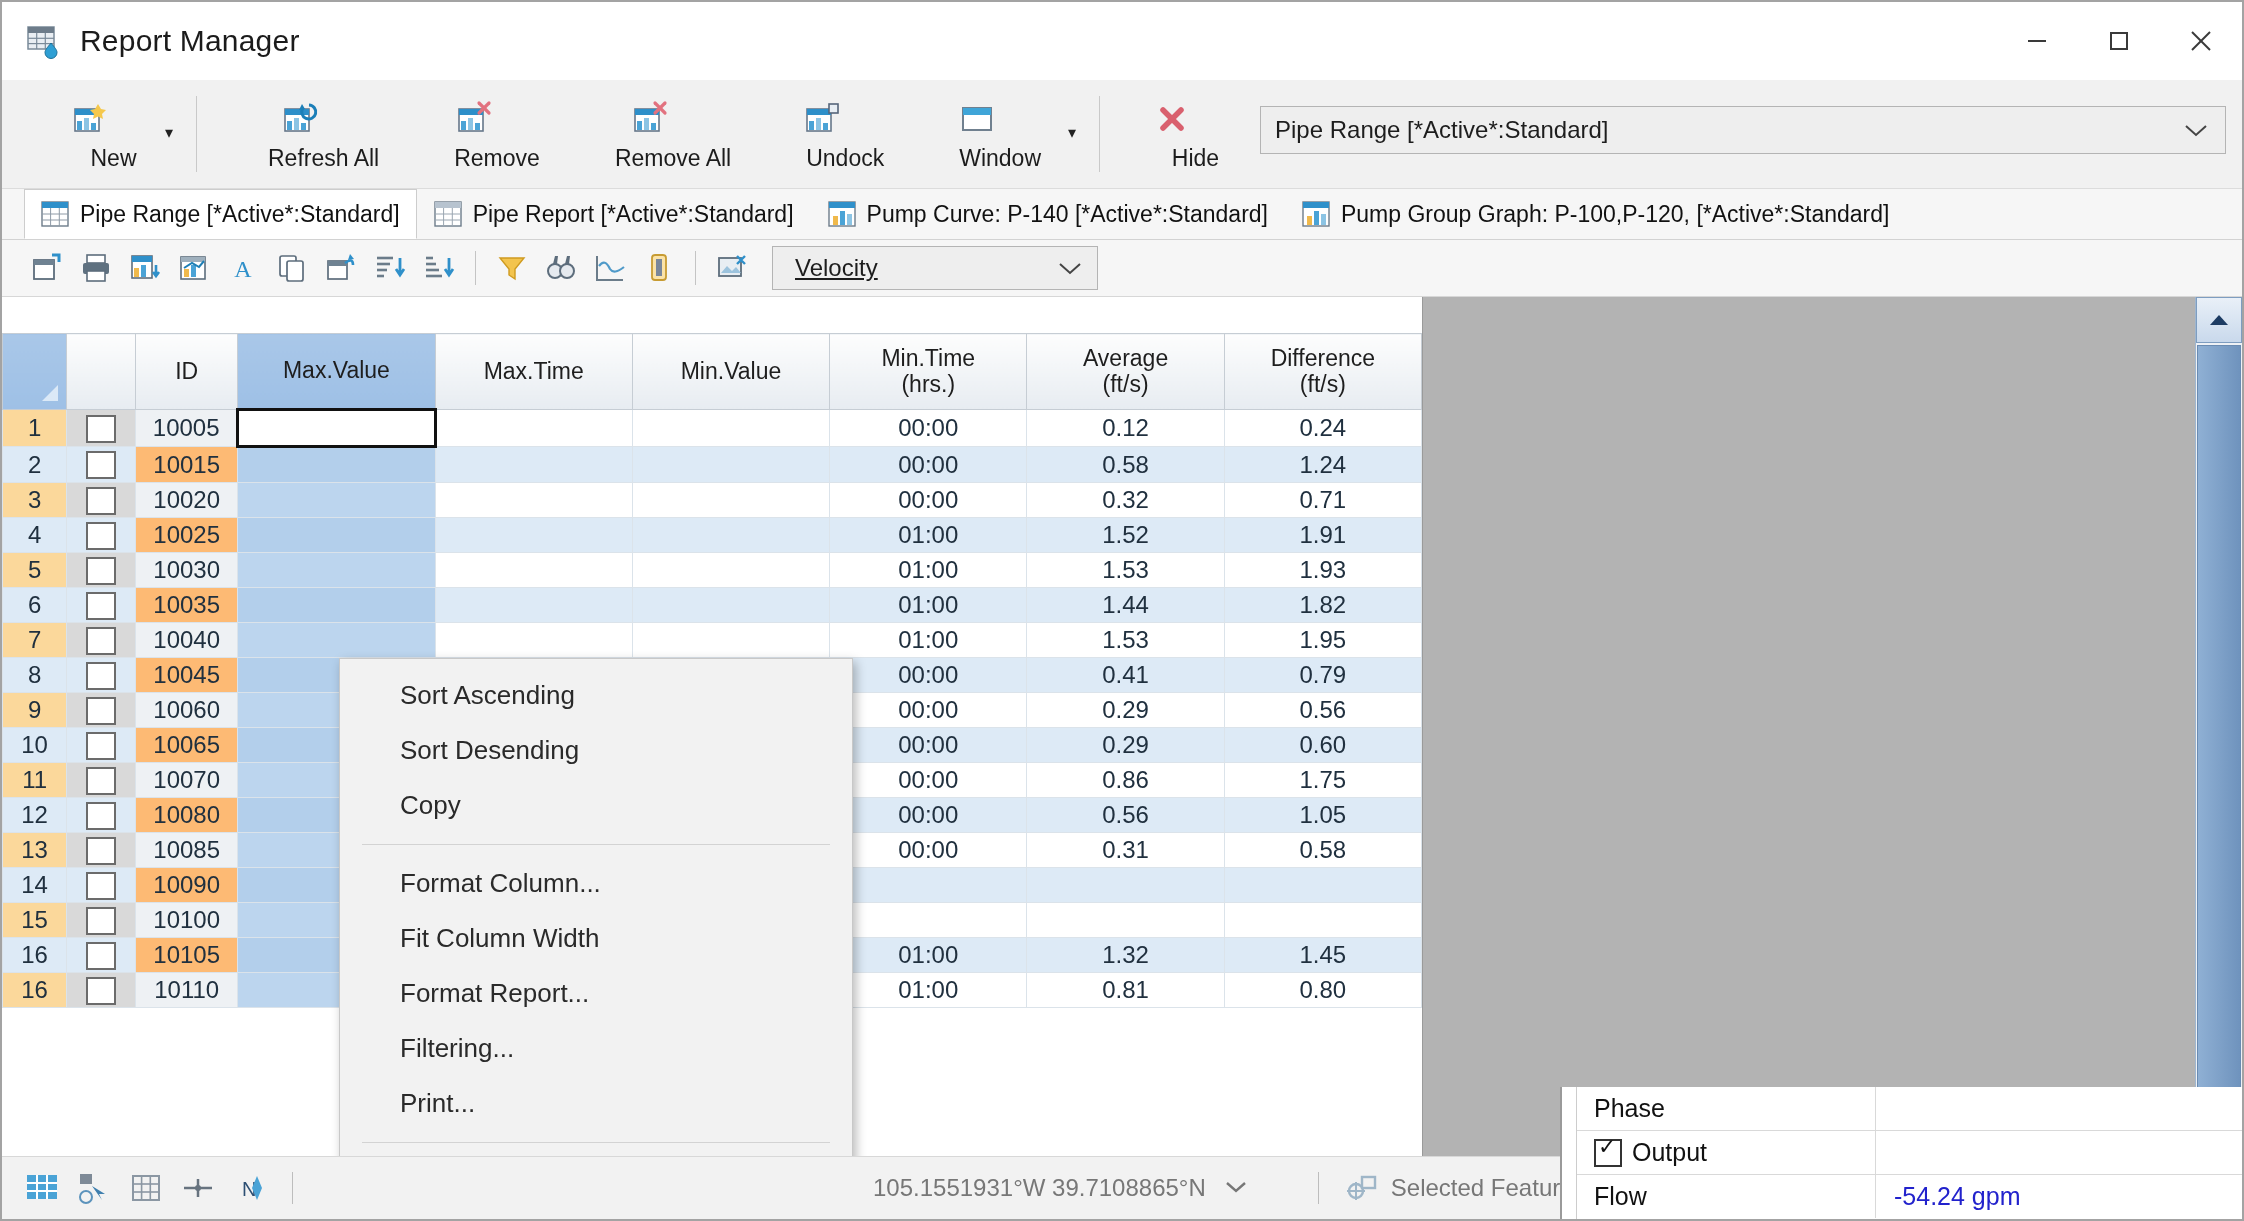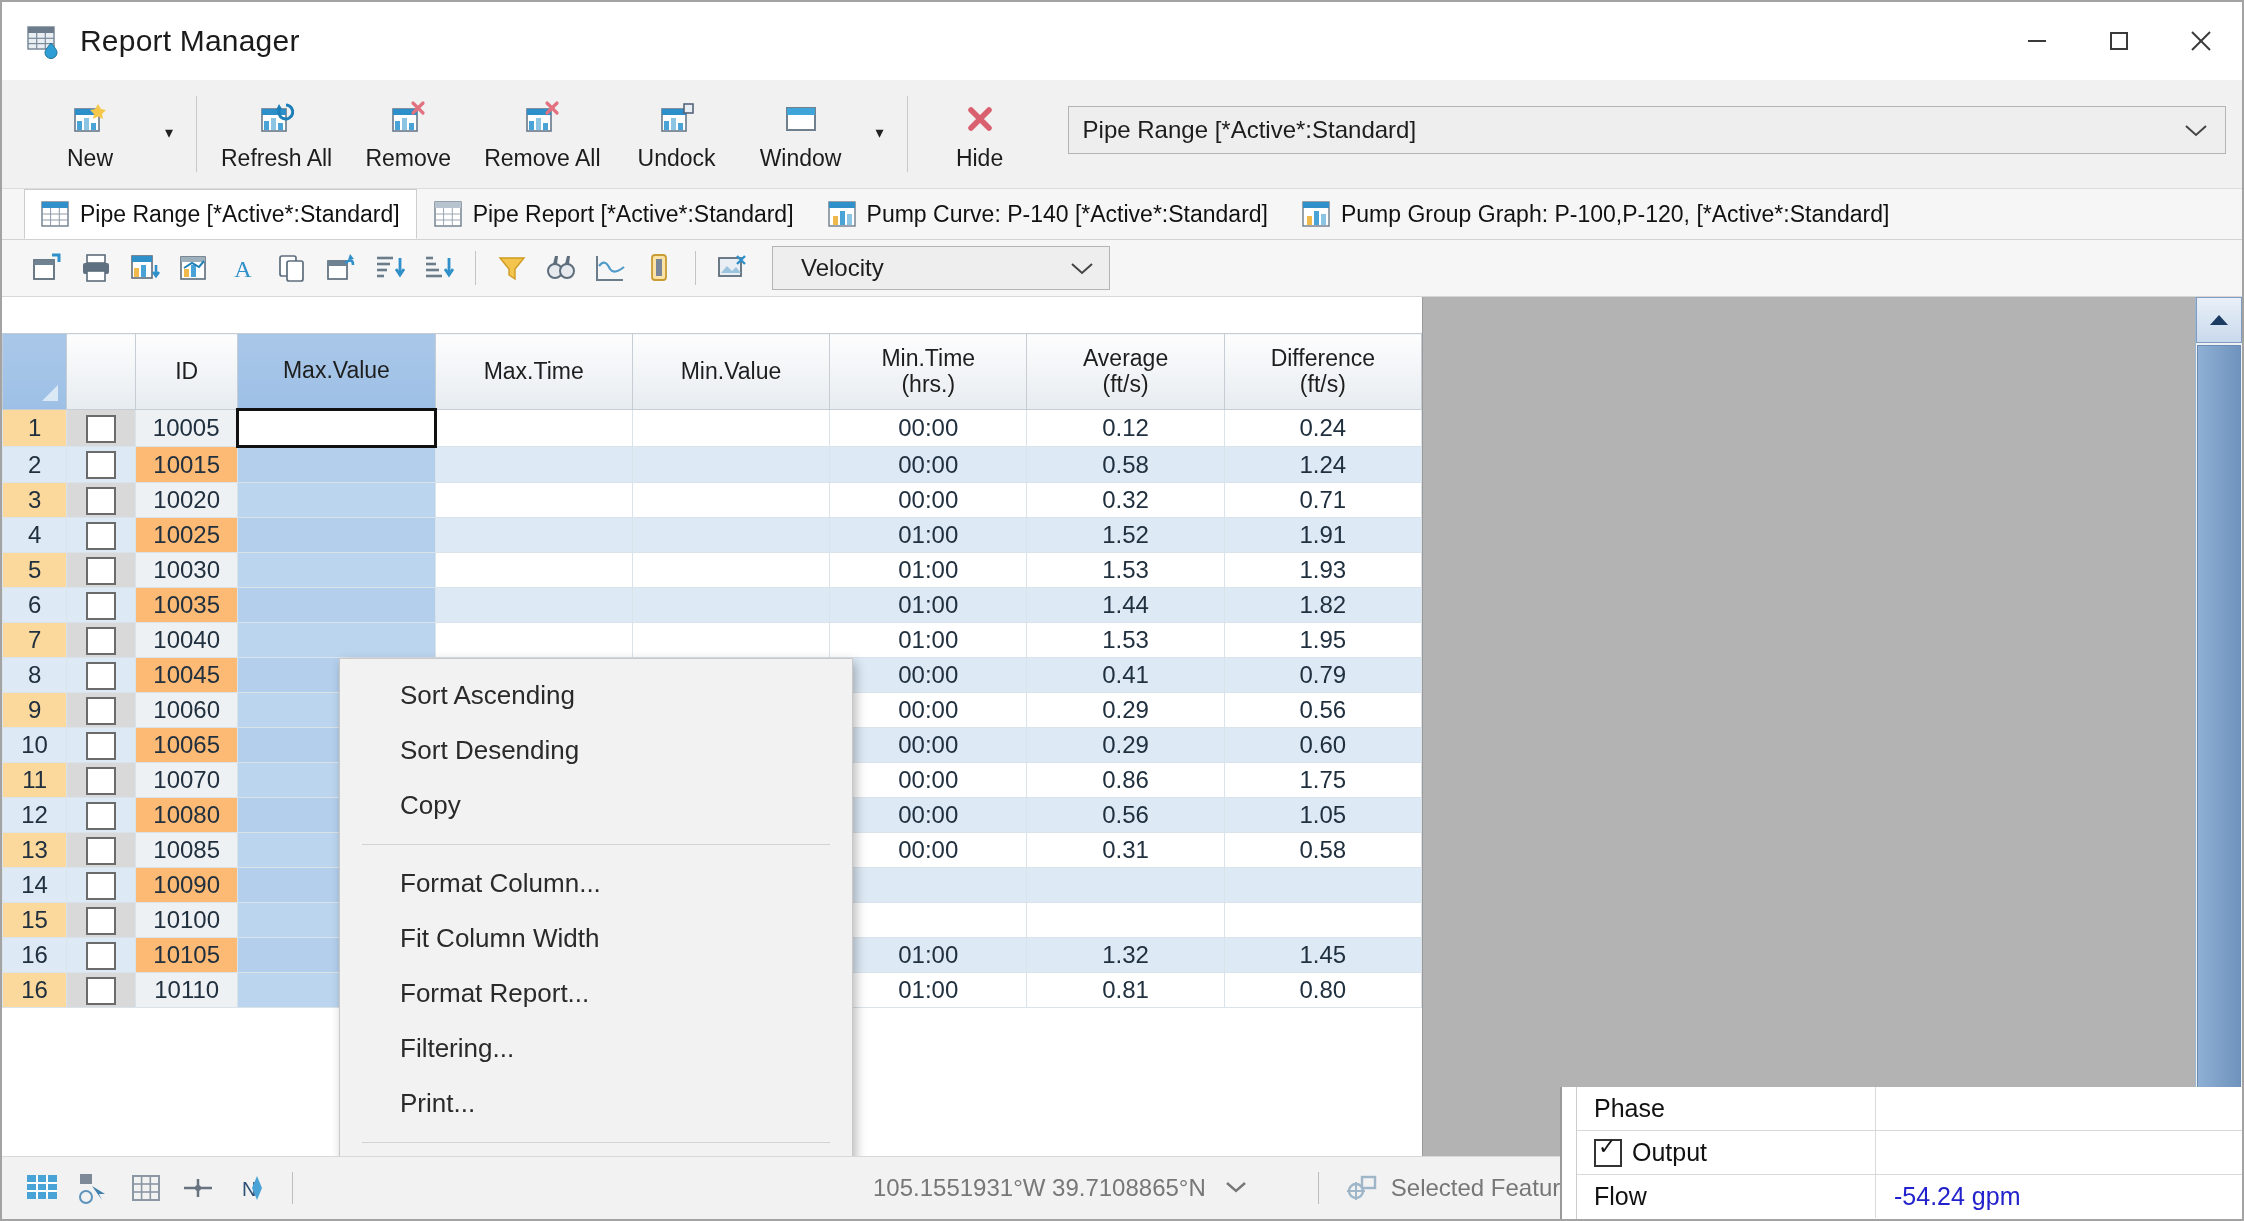--- a/index.html
+++ b/index.html
@@ -48,21 +48,21 @@
     border-bottom: 1px solid #dcdcdc;
     display: flex; align-items: stretch; padding-left: 26px;
     position: relative;
   }
   .rb-item {
     display: flex; flex-direction: column; align-items: center; justify-content: center;
     min-width: 96px; padding: 0 14px;
     font-size: 23px; color: #1c1c1c;
   }
   .rb-ico { height: 42px; display: flex; align-items: flex-end; justify-content: center; margin-bottom: 6px; }
-  .rb-label { white-space: nowrap; }
+  .rb-label { white-space: nowrap; margin-left: 47px; }
   .rb-caret {
     display: flex; align-items: center; justify-content: center;
     width: 34px; font-size: 16px; color: #222; padding-bottom: 4px;
   }
   .rb-sep { width: 1px; background: #c9c9c9; margin: 16px 10px 16px 10px; }
   .rb-combo {
     margin-left: 26px; margin-top: 26px; margin-right: 16px;
     flex: 1 1 auto; height: 46px;
     background: #eeeeee; border: 1px solid #b4b4b4;
     display: flex; align-items: center;
@@ -96,22 +96,22 @@
     height: 56px; flex: 0 0 56px;
     background: #f6f6f6;
     display: flex; align-items: center; padding-left: 22px; gap: 3px;
     border-bottom: 1px solid #d7d7d7;
   }
   .gb-btn { width: 46px; height: 46px; display: flex; align-items: center; justify-content: center; }
   .gb-sep { width: 1px; height: 34px; background: #c4c4c4; margin: 0 10px; }
   .gb-combo {
     margin-left: 14px; width: 280px; height: 42px;
     background: #eeeeee; border: 1px solid #b4b4b4;
-    display: flex; align-items: center; padding: 0 28px;
-    font-size: 24px; color: #1d1d1d; position: relative;
+    display: flex; align-items: center; padding: 0 22px;
+    font-size: 24px; color: #1d1d1d; position: relative; text-decoration: underline;
   }
   .gb-combo .chev { position: absolute; right: 14px; top: 50%; transform: translateY(-50%); }
   
   .main { flex: 1 1 auto; position: relative; background: #ffffff; overflow: hidden; display: flex; }
   .gridwrap {
     position: relative;
     width: 1420px; flex: 0 0 1420px;
     background: #fff;
     overflow: hidden;
     border-right: 0;

